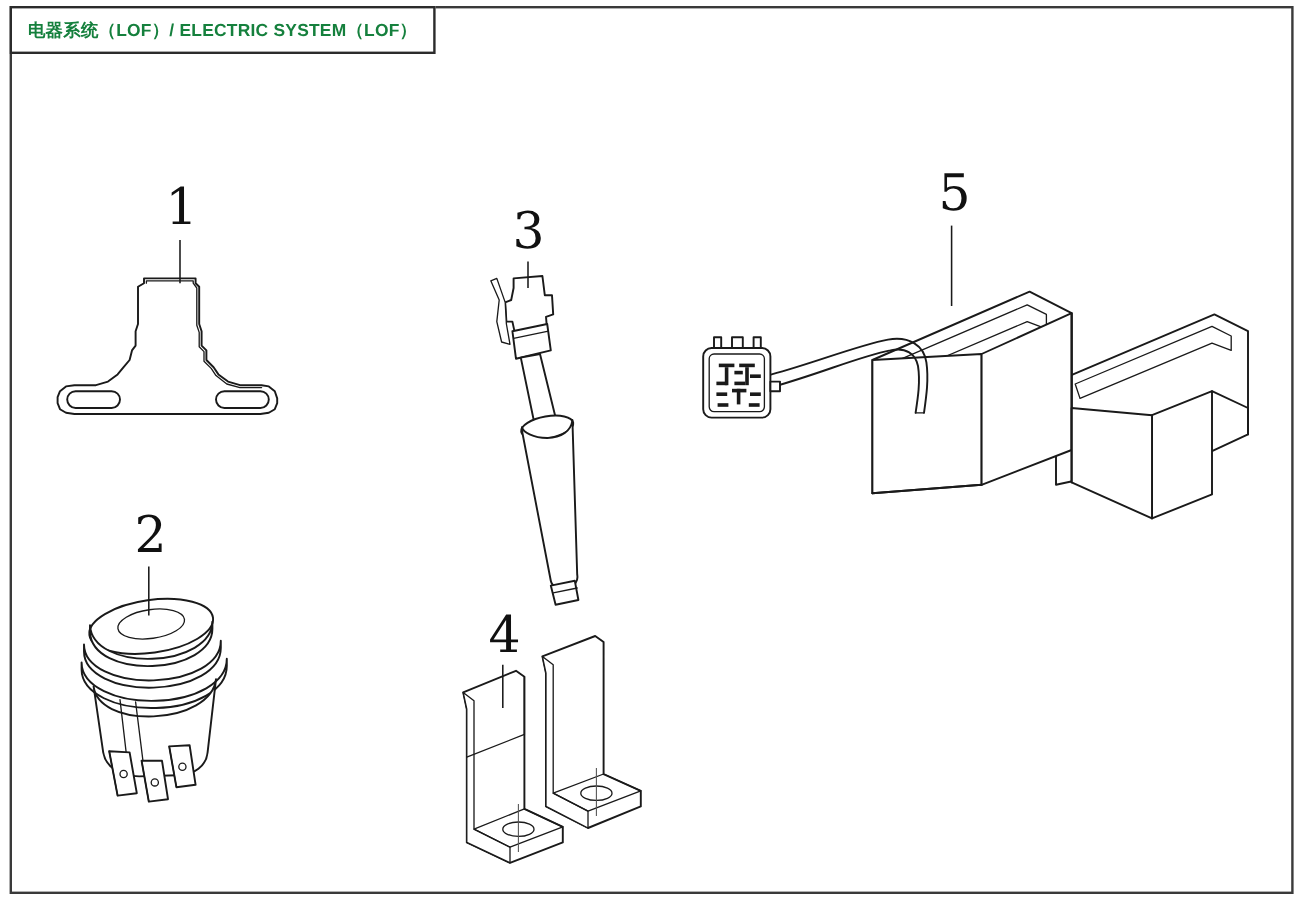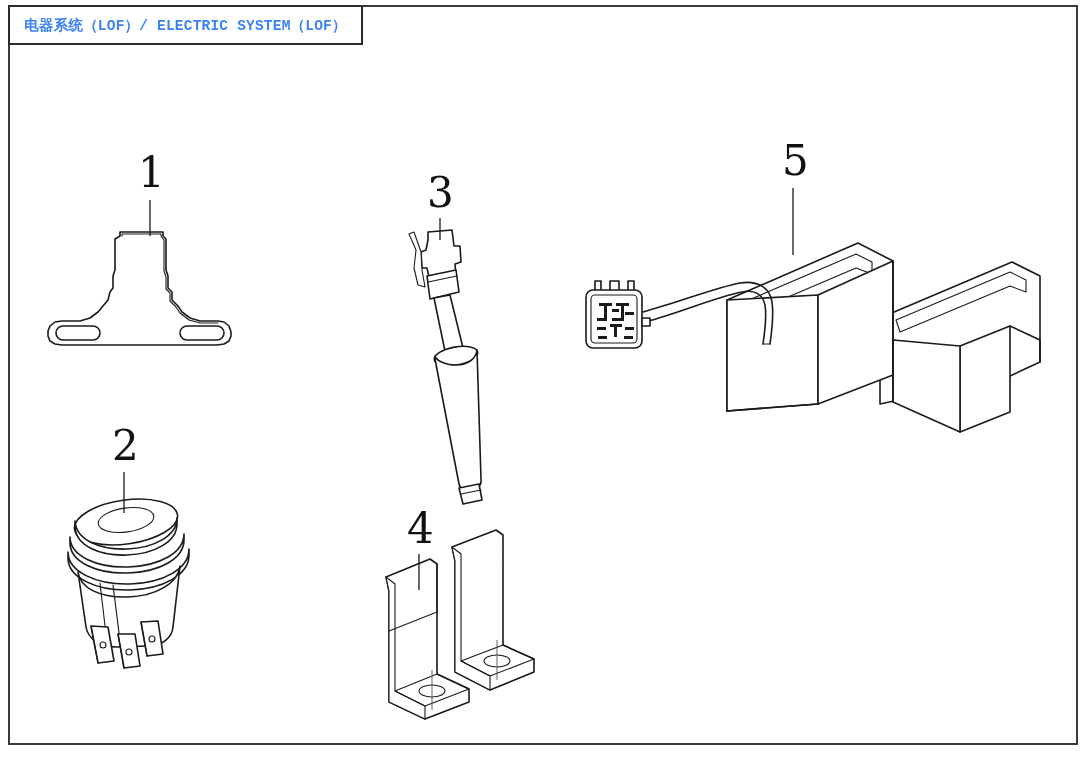--- a/index.html
+++ b/index.html
@@ -37,24 +37,24 @@
     width: 355px;
     height: 40px;
     border: 2px solid #2b2b2b;
     box-sizing: border-box;
     background: #ffffff;
     display: flex;
     align-items: center;
     justify-content: center;
   }
   #title-text {
-    font-family: Liberation Mono, monospace;
+    font-family: Liberation Sans, sans-serif;
     font-size: 14.5px;
     font-weight: bold;
-    color: #3b82f6;
+    color: #15803d;
     letter-spacing: 0.2px;
     white-space: nowrap;
   }
   
   .callout {
     position: absolute;
     font-family: "DejaVu Serif", "Liberation Serif", serif;
     font-size: 42px;
     font-weight: 400;
     color: #111111;

